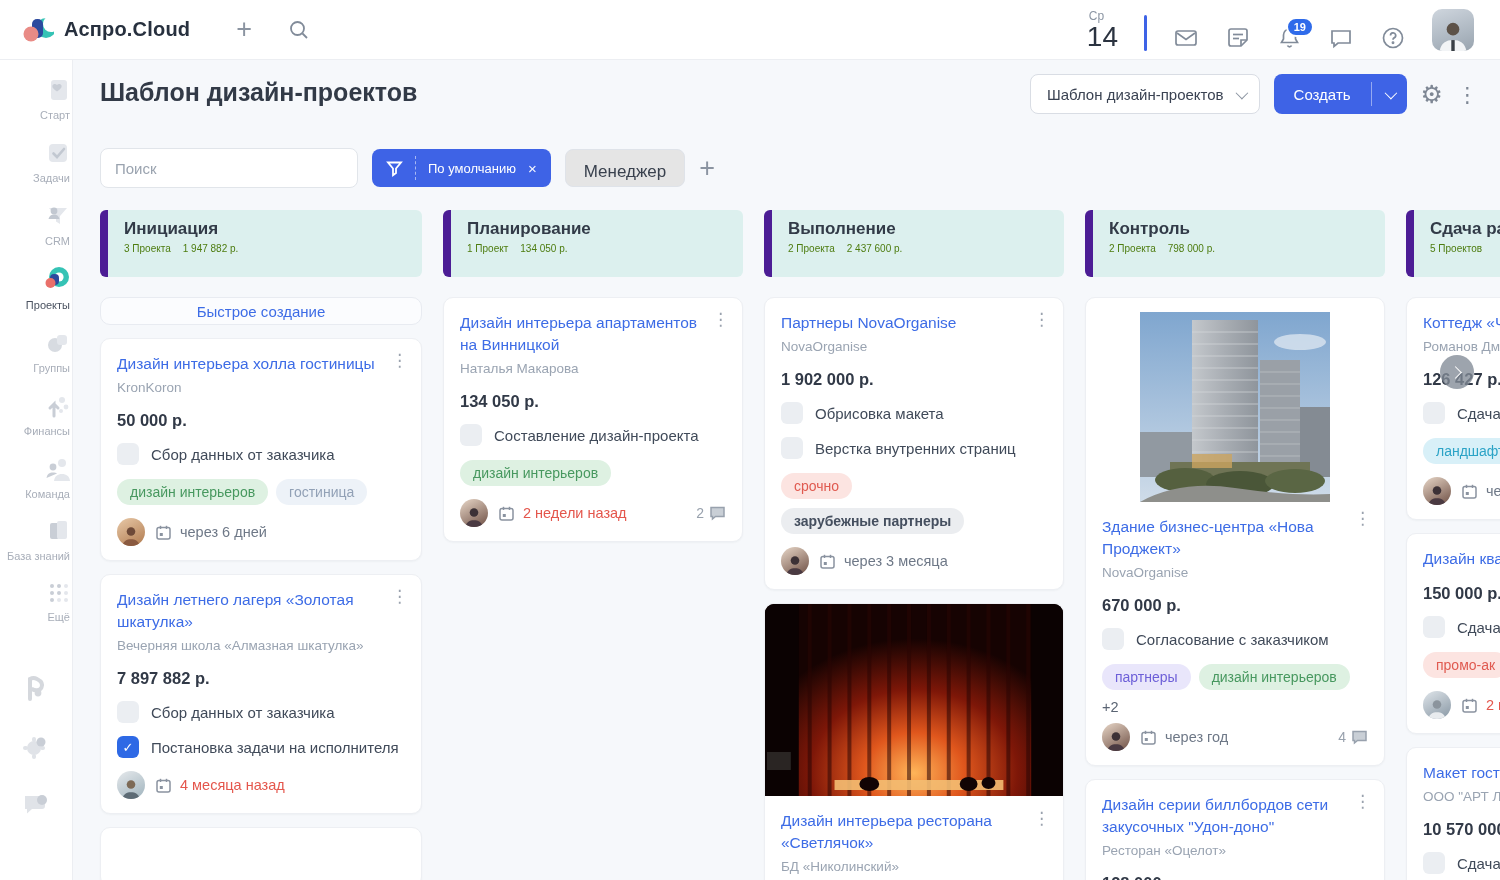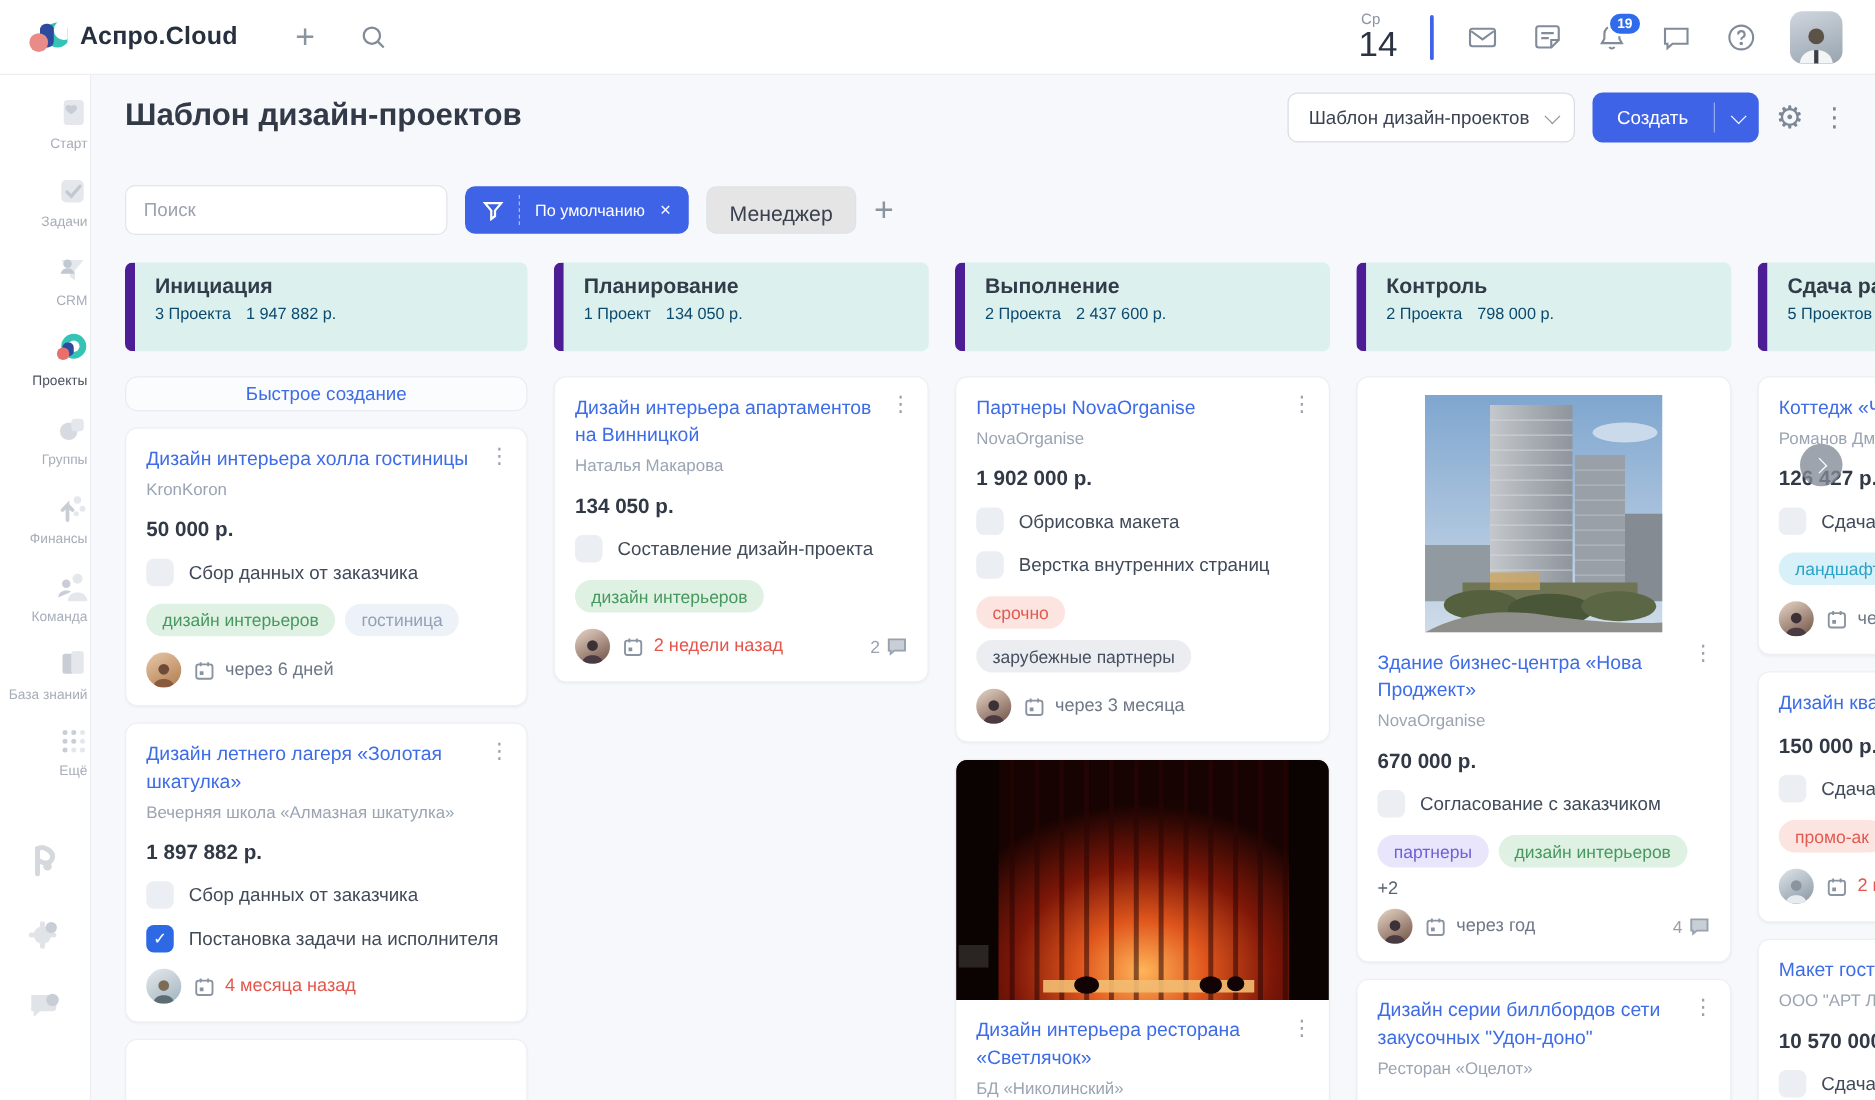--- a/index.html
+++ b/index.html
@@ -5,21 +5,21 @@
   *{margin:0;padding:0;box-sizing:border-box;}
   html,body{width:1500px;height:880px;overflow:hidden;}
   body{font-family:"Liberation Sans","DejaVu Sans",sans-serif;background:#f6f8fb;position:relative;color:#333b47;}
 
   
   .topbar{position:absolute;top:0;left:0;width:1500px;height:60px;background:#fff;border-bottom:1px solid #eceef2;display:flex;align-items:center;z-index:30;}
   .logo{display:flex;align-items:center;gap:10px;margin-left:22px;}
   .logo-text{font-size:20px;font-weight:700;color:#27303e;letter-spacing:.2px;}
   .tb-plus{margin-left:46px;font-size:27px;color:#8b94a1;font-weight:400;cursor:pointer;line-height:1;}
   .tb-search{margin-left:36px;cursor:pointer;display:flex;}
-  .tb-right{margin-left:auto;display:flex;align-items:center;gap:26px;margin-right:26px;}
+  .tb-right{margin-left:auto;display:flex;align-items:flex-end;gap:26px;margin-right:26px;}
   .tb-date{line-height:1;cursor:pointer;}
   .tb-date .dow{font-size:12px;color:#8b95a3;margin-left:2px;}
   .tb-date .day{font-size:28px;color:#2b3340;font-weight:500;margin-top:1px;}
   .blue-bar{width:3px;height:36px;background:#3e63e6;border-radius:2px;}
   .tb-icon{display:flex;cursor:pointer;position:relative;}
   .badge{position:absolute;top:-8px;right:-12px;background:#2f6bea;color:#fff;font-size:11px;font-weight:700;padding:2px 6px;border-radius:10px;border:2px solid #fff;}
   .tb-avatar{width:42px;height:42px;border-radius:10px;overflow:hidden;background:linear-gradient(160deg,#cfd6de 0%,#aeb8c2 60%,#98a3ae 100%);cursor:pointer;display:flex;align-items:flex-end;justify-content:center;}
 
   
   .sidebar{position:absolute;top:60px;left:0;width:73px;height:820px;background:#fff;border-right:1px solid #eceef2;display:flex;flex-direction:column;align-items:center;padding-top:16px;z-index:20;}
@@ -50,21 +50,21 @@
   .filter-chip .x{font-size:15px;opacity:.95;cursor:pointer;}
   .btn-manager{height:38px;background:#e5e5e5;border:1px solid #dfe3e9;border-radius:8px;padding:12px 18px;font-size:17px;color:#39414e;cursor:pointer;font-family:inherit;}
   .add-view{font-size:27px;color:#8b94a1;cursor:pointer;line-height:1;}
 
   
   .board{position:absolute;left:27px;top:150px;display:flex;gap:21px;align-items:flex-start;}
   .col{width:300px;flex-shrink:0;display:flex;flex-direction:column;}
   .col.col-wide{width:322px;}
   .col-head{background:#dcf0ee;border-left:8px solid #4c1d95;border-radius:6px;padding:9px 16px 23px;cursor:grab;}
   .col-title{font-size:17px;font-weight:700;color:#323b48;}
-  .col-sub{font-size:13px;color:#0c4a6e;margin-top:4px;display:flex;gap:12px;white-space:nowrap;}
+  .col-sub{font-size:10px;color:#4d7c0f;margin-top:4px;display:flex;gap:12px;white-space:nowrap;}
   .cards{margin-top:20px;display:flex;flex-direction:column;gap:13px;}
   .quick-create{height:28px;background:#fbfcfe;border:1px solid #e8ebf1;border-radius:10px;color:#3d6ce6;font-size:15px;cursor:pointer;font-family:inherit;margin-top:20px;}
   .card{background:#fff;border:1px solid #edeff3;border-radius:10px;box-shadow:0 1px 2px rgba(30,40,60,.04);padding:14px 16px;position:relative;cursor:pointer;}
   .card-title{color:#3d6ce6;font-size:15.5px;line-height:1.42;font-weight:500;padding-right:16px;}
   .kebab{position:absolute;top:13px;right:13px;color:#9aa2ae;font-size:17px;line-height:1;cursor:pointer;}
   .card-sub{font-size:13.5px;color:#9aa4b2;margin-top:4px;line-height:1.35;}
   .card-price{font-size:16.5px;font-weight:700;color:#313947;margin-top:14px;}
   .check-row{display:flex;gap:12px;margin-top:13px;align-items:flex-start;}
   .checkbox{width:22px;height:22px;border-radius:6px;background:#ebeef2;flex-shrink:0;display:flex;align-items:center;justify-content:center;cursor:pointer;}
   .checkbox.checked{background:#2e69e5;}
@@ -338,21 +338,21 @@
                 </svg>
               <span>через 6 дней</span>
             </span>
           </div>
         </div>
 
         <div class="card">
           <div class="card-title">Дизайн летнего лагеря «Золотая шкатулка»</div>
           <span class="kebab">⋮</span>
           <div class="card-sub">Вечерняя школа «Алмазная шкатулка»</div>
-          <div class="card-price">1 897 882 р.</div>
+          <div class="card-price">7 897 882 р.</div>
           <div class="check-row">
             <span class="checkbox"></span>
             <span class="check-label">Сбор данных от заказчика</span>
           </div>
           <div class="check-row">
             <span class="checkbox checked"></span>
             <span class="check-label">Постановка задачи на исполнителя</span>
           </div>
           <div class="card-footer">
             <span class="avatar av2">
@@ -444,21 +444,21 @@
             <span class="checkbox"></span>
             <span class="check-label">Обрисовка макета</span>
           </div>
           <div class="check-row">
             <span class="checkbox"></span>
             <span class="check-label">Верстка внутренних страниц</span>
           </div>
           <div class="tags">
             <span class="tag red">срочно</span>
           </div>
-          <div class="tags" style="margin-top:9px;">
+          <div class="tags" style="margin-top:9px;font-weight:bold;">
             <span class="tag gray">зарубежные партнеры</span>
           </div>
           <div class="card-footer">
             <span class="avatar av3">
                 <svg width="24" height="24" viewBox="0 0 28 28">
                   <circle cx="14" cy="11" r="5" fill="#3c3136"></circle>
                   <path d="M4 28c1-6 5-8 10-8s9 2 10 8z" fill="#4a3a42"></path>
                 </svg>
               </span>
             <span class="due">

